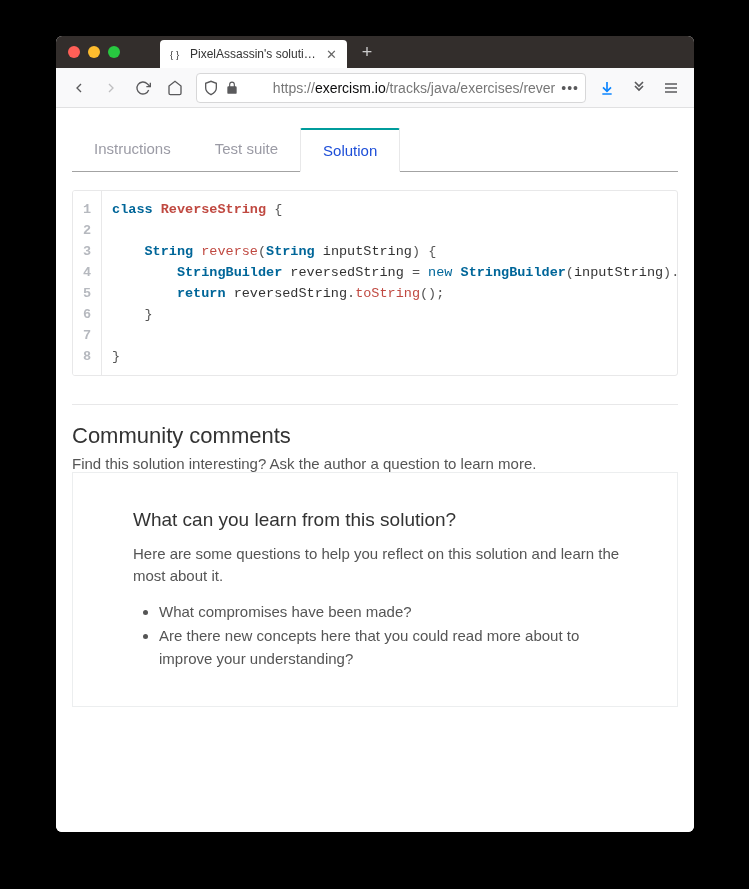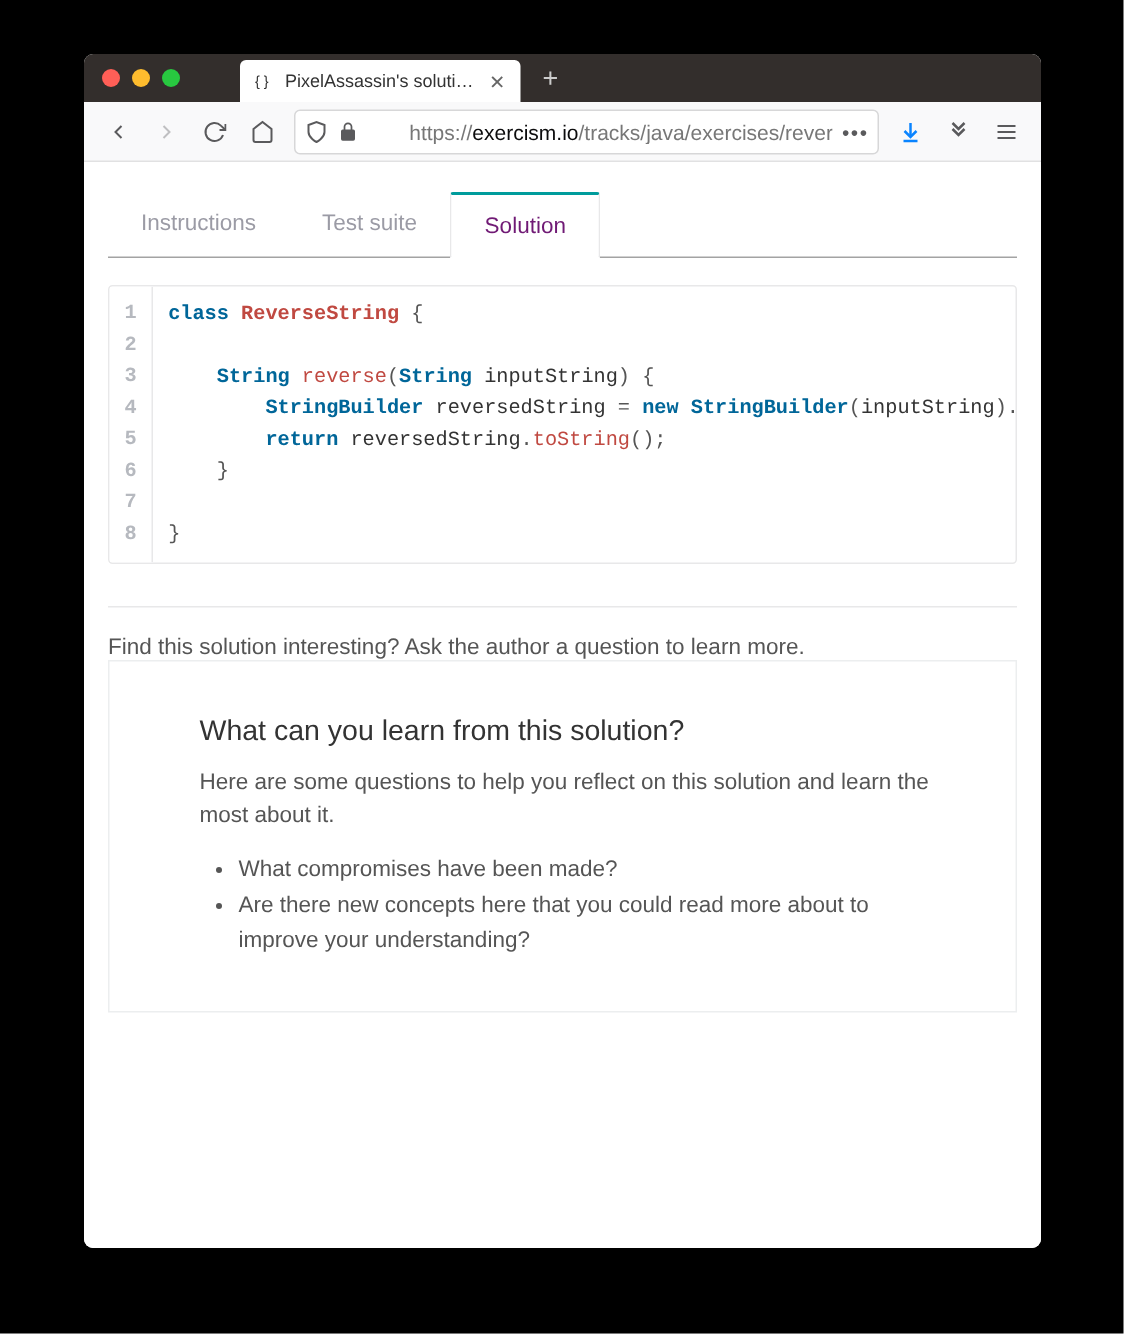--- a/index.html
+++ b/index.html
@@ -105,21 +105,21 @@
     gap: 0;
     margin-bottom: 18px;
   }
   .ptab {
     padding: 12px 22px;
     font-size: 15px;
     color: #9b9ba5;
     cursor: pointer;
   }
   .ptab.active {
-    color: #701a75;
+    color: #1d4ed8;
     border: 1px solid #e8e8e9;
     border-top: 2px solid #009c9c;
     border-bottom: 1px solid #fff;
     margin-bottom: -1px;
     background: #fff;
     border-radius: 2px 2px 0 0;
   }
   .code-card {
     border: 1px solid #e8e8e9;
     border-radius: 3px;
@@ -145,21 +145,21 @@
     padding: 8px 10px;
     overflow-x: auto;
     white-space: pre;
     color: #333;
   }
   .tok-kw { color: #006699; font-weight: 600; }
   .tok-class { color: #c04941; font-weight: 600; }
   .tok-type { color: #006699; font-weight: 600; }
   .tok-punc { color: #555; }
   .tok-op { color: #555; }
-  .tok-new { color: #006699; font-weight:700; }
+  .tok-new { color: #006699; font-weight:400; }
   .tok-name { color: #333; }
   .tok-dot { color: #555; }
   .tok-call { color:#c04941; }
   hr.sep { border:none; border-top:1px solid #e8e8e9; margin: 28px 0 18px 0; }
   .section-title { font-size: 22px; font-weight: 400; color:#333; margin-bottom: 6px; }
   .section-sub { font-size: 15px; color:#555; }
   .learn-card {
     border: 1px solid #eceeef;
     background: #fff;
     padding: 36px 42px 34px 60px;
@@ -281,20 +281,21 @@
         <span class="tok-type">StringBuilder</span> <span class="tok-name">reversedString</span> <span class="tok-op">=</span> <span class="tok-new">new</span> <span class="tok-type">StringBuilder</span><span class="tok-punc">(</span><span class="tok-name">inputString</span><span class="tok-punc">)</span><span class="tok-dot">.</span>
         <span class="tok-kw">return</span> <span class="tok-name">reversedString</span><span class="tok-dot">.</span><span class="tok-call">toString</span><span class="tok-punc">()</span><span class="tok-punc">;</span>
     <span class="tok-punc">}</span>
 
 <span class="tok-punc">}</span></div>
         </div>
       </div>
 
       <hr class="sep">
 
+      <h2 class="section-title">Community comments</h2>
       <p class="section-sub">Find this solution interesting? Ask the author a question to learn more.</p>
 
       <div class="learn-card">
         <h3 class="learn-title">What can you learn from this solution?</h3>
         <p class="learn-p">Here are some questions to help you reflect on this solution and learn the most about it.</p>
         <ul>
           <li>What compromises have been made?</li>
           <li>Are there new concepts here that you could read more about to improve your understanding?</li>
         </ul>
       </div>

